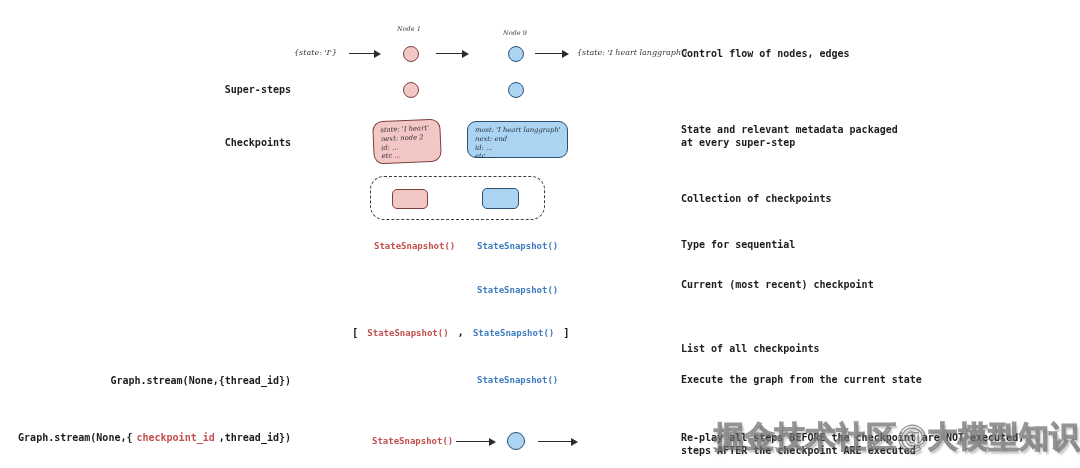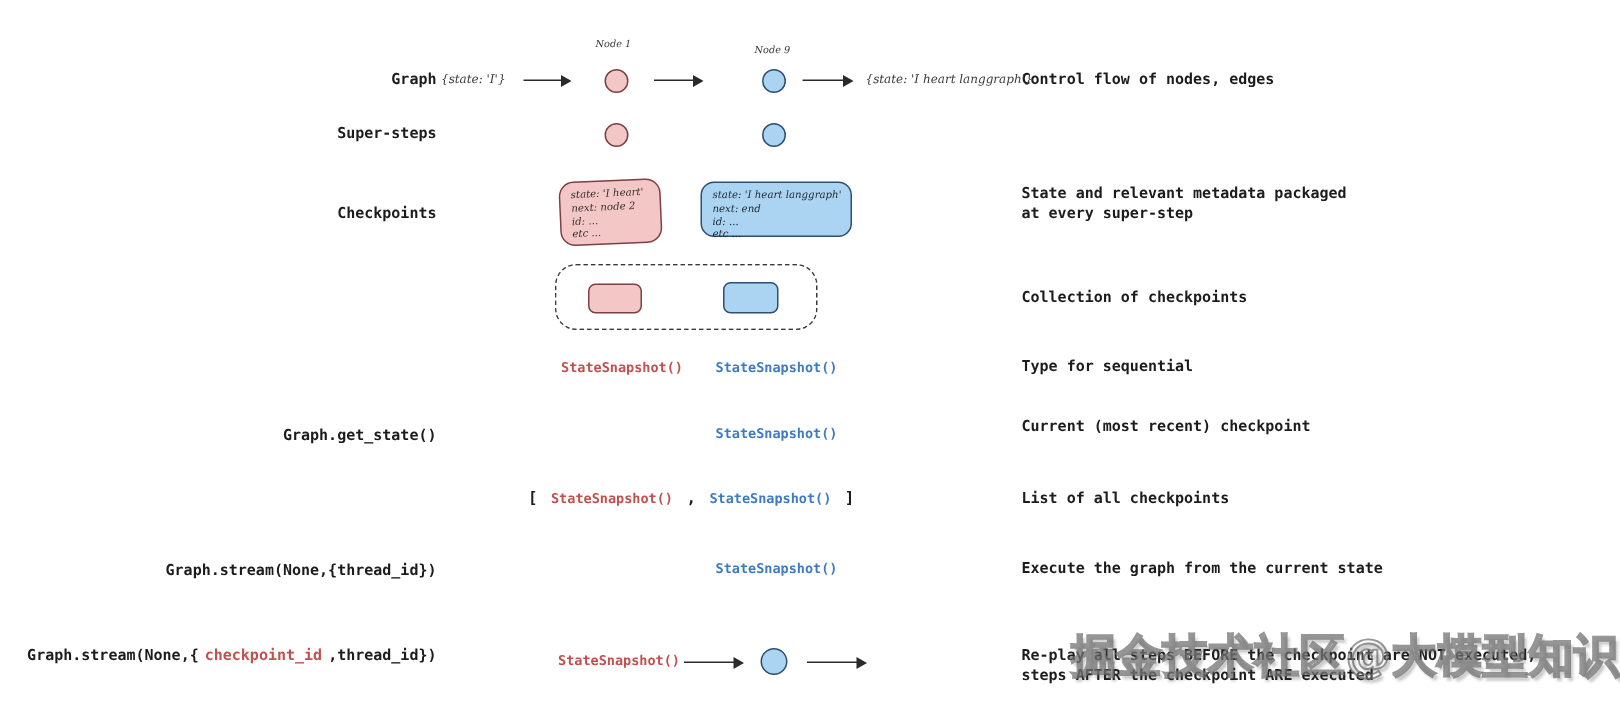--- a/index.html
+++ b/index.html
@@ -75,38 +75,36 @@
     -webkit-text-stroke:1.3px rgba(105,105,105,0.7);
     text-shadow:2px 3px 2px rgba(70,70,70,0.30);
     font-family:"DejaVu Sans", sans-serif;
   }
 </style>
 </head>
 <body>
 
 <div class="canvas">
 
-  <div class="lbl" style="top:48px">Graph</div>
   <div class="lbl" style="top:84px">Super-steps</div>
   <div class="lbl" style="top:137px">Checkpoints</div>
-  <div class="lbl" style="top:285px">Graph.get_state()</div>
   <div class="lbl" style="top:375px">Graph.stream(None,{thread_id})</div>
   <div class="lbl lbl-flex" style="top:432px">
     <span>Graph.stream(None,{</span>
     <span class="red-arg">checkpoint_id</span>
     <span>,thread_id})</span>
   </div>
 
   <div class="desc" style="top:48px">Control flow of nodes, edges</div>
   <div class="desc" style="top:124px">State and relevant metadata packaged
 at every super-step</div>
   <div class="desc" style="top:193px">Collection of checkpoints</div>
   <div class="desc" style="top:239px">Type for sequential</div>
   <div class="desc" style="top:279px">Current (most recent) checkpoint</div>
-  <div class="desc" style="top:327px">List of all checkpoints</div>
+  <div class="desc" style="top:343px">List of all checkpoints</div>
   <div class="desc" style="top:374px">Execute the graph from the current state</div>
   <div class="desc" style="top:432px">Re-play all steps BEFORE the checkpoint are NOT executed,
 steps AFTER the checkpoint ARE executed</div>
 
   <div class="hand" style="left:294px; top:48px">{state: 'I'}</div>
   <div class="arrow" style="left:349px; top:53px; width:30px"></div>
   <div class="hand tiny" style="left:397px; top:25px">Node 1</div>
   <div class="circ pinkc" style="left:403px; top:46px"></div>
   <div class="arrow" style="left:436px; top:53px; width:31px"></div>
   <div class="hand tiny" style="left:503px; top:29px">Node 9</div>
@@ -117,21 +115,21 @@
   <div class="circ pinkc" style="left:403px; top:82px"></div>
   <div class="circ bluec" style="left:508px; top:82px"></div>
 
   <div class="ckbox pink">
     <div>state: 'I heart'</div>
     <div>next: node 2</div>
     <div>id: ...</div>
     <div>etc ...</div>
   </div>
   <div class="ckbox blue">
-    <div>state: 'I heart langgraph'</div>
+    <div>most: 'I heart langgraph'</div>
     <div>next: end</div>
     <div>id: ...</div>
     <div>etc ...</div>
   </div>
 
   <div class="thread-box"></div>
   <div class="mini pink"></div>
   <div class="mini blue"></div>
 
   <div class="code red" style="left:374px; top:241px">StateSnapshot()</div>

